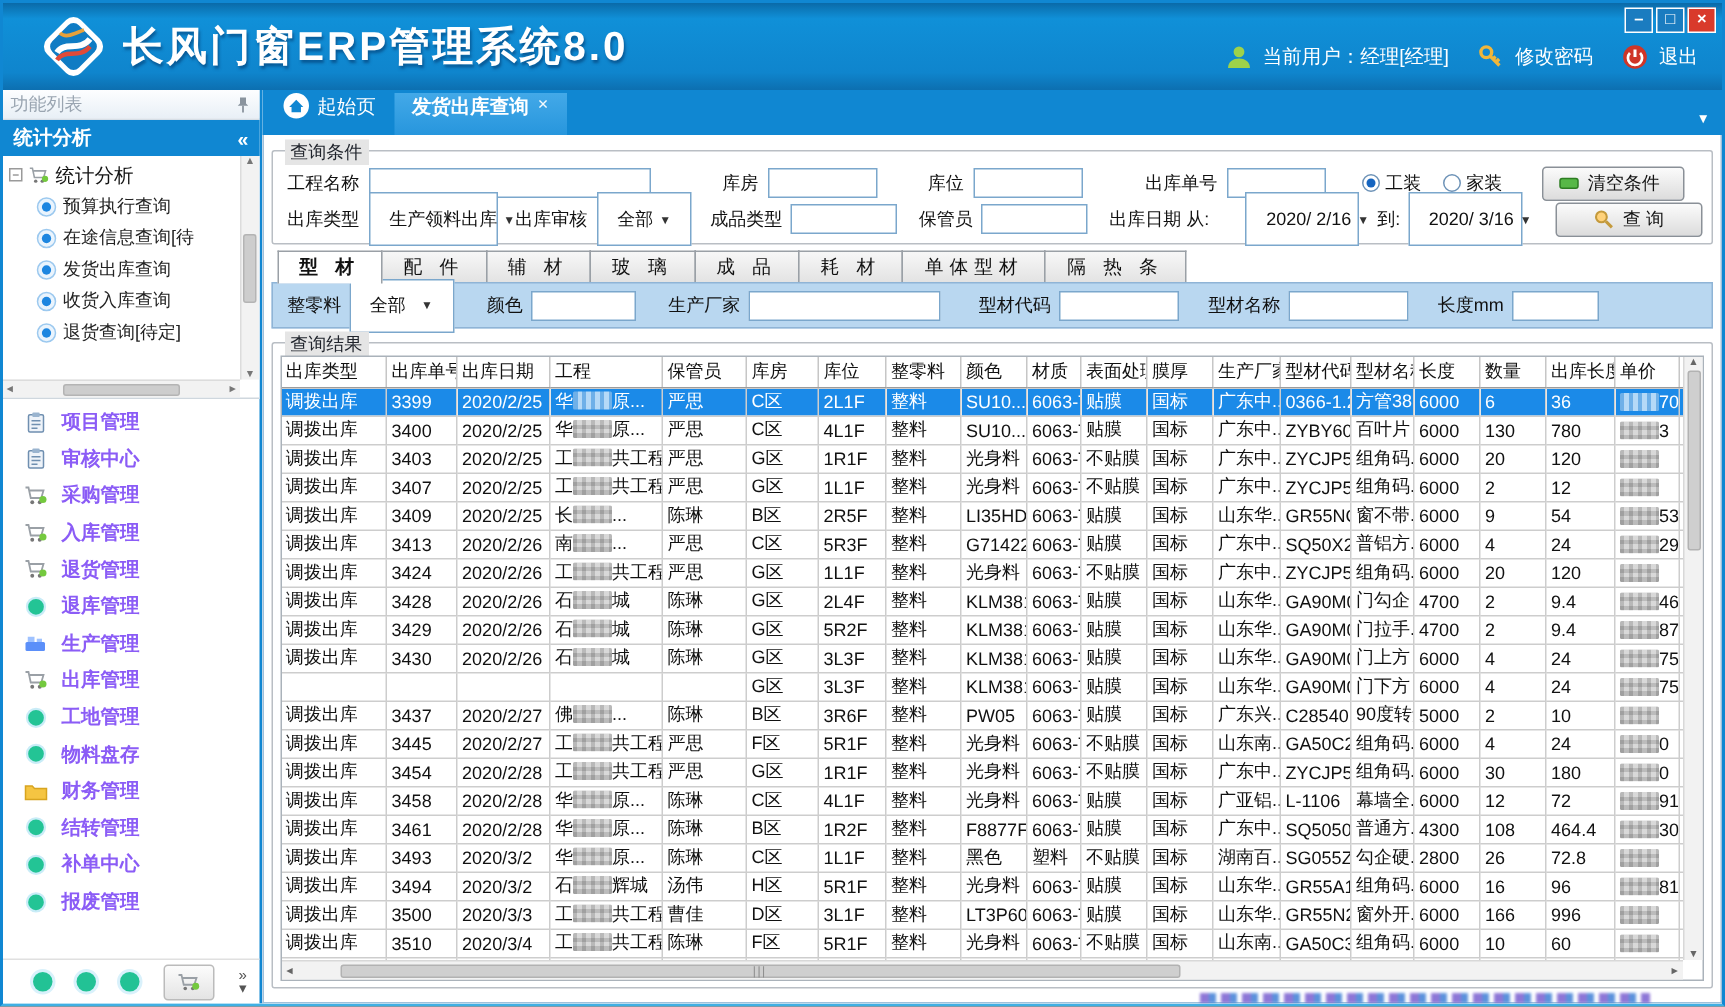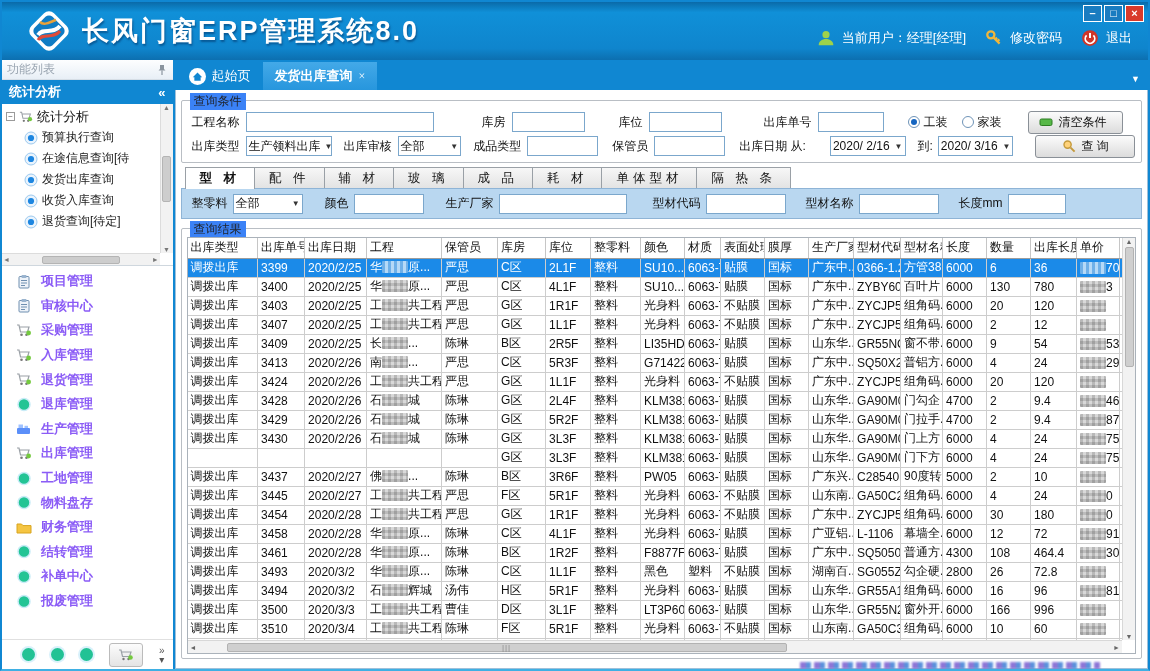--- a/index.html
+++ b/index.html
@@ -53,37 +53,37 @@
   .menu-item .micon svg{width:16px;height:15px;}
   .menu-item .mlabel{font-weight:bold;font-size:13px;color:#8b5cf6;}
   .side-toolbar{flex:0 0 30px;border-top:1px solid #e0e0e0;display:flex;align-items:center;gap:16px;padding:0 8px 0 20px;}
   .side-toolbar .dot{width:13px;height:13px;border-radius:50%;background:#22c295;box-shadow:0 0 0 2px #d9f1fb;}
   .side-toolbar .cartbtn{width:34px;height:24px;border:1px solid #bbb;border-radius:3px;
     background:linear-gradient(#fcfcfc,#e4e4e4);display:flex;align-items:center;justify-content:center;cursor:pointer;}
   .side-toolbar .more{margin-left:auto;color:#555;font-size:10px;line-height:9px;text-align:center;cursor:pointer;}
   
   .main{flex:1;display:flex;flex-direction:column;min-width:0;position:relative;background:#eef3f8;}
   .tabbar{flex:0 0 30px;background:#1087d2;display:flex;align-items:flex-end;padding-left:2px;position:relative;}
-  .tab{height:28px;display:flex;align-items:center;gap:6px;color:#fff;padding:0 12px;font-size:13px;cursor:pointer;font-family:Liberation Serif, serif;}
+  .tab{height:28px;display:flex;gap:6px;color:#fff;padding:0 12px;font-size:13px;cursor:pointer;}
   .tab .homeico{width:17px;height:17px;background:#fff;border-radius:50%;display:flex;align-items:center;justify-content:center;}
   .tab.active{background:linear-gradient(#43a9e8,#2796dd);font-weight:bold;}
   .tab.active .xclose{font-size:12px;font-weight:normal;opacity:.95;cursor:pointer;}
   .tab-dd{position:absolute;right:8px;bottom:6px;color:#fff;font-size:9px;cursor:pointer;}
   .content{flex:1;background:#fff;border:1px solid #9fc0da;border-top:none;margin:0;
     padding:3px 5px 0 5px;display:flex;flex-direction:column;min-height:0;}
   
   .groupbox{position:relative;border:1px solid #b9bec4;border-radius:2px;}
-  .gb-title{position:absolute;top:-8px;left:8px;background:#3b82f6;padding:0 4px;font-size:12px;color:#20242c;}
+  .gb-title{position:absolute;top:-8px;left:8px;background:#e5e5e5;padding:0 4px;font-size:12px;color:#20242c;}
   
   .gb-query{flex:0 0 60px;margin-top:7px;padding:9px 6px 4px 10px;}
   .qrow{display:flex;align-items:center;height:24px;white-space:nowrap;}
   .qlabel{color:#111;}
   .tinput{height:20px;border:1px solid #7ba7cc;background:#fff;padding:0 3px;font-size:12px;}
-  .combo{height:20px;border:1px solid #7ba7cc;background:#fff;display:flex;align-items:center;
-    padding:0 2px;position:relative;cursor:pointer;}
+  .combo{height:36px;border:1px solid #7ba7cc;background:#fff;display:flex;align-items:center;
+    padding:0 13px;position:relative;cursor:pointer;}
   .combo .arrow{margin-left:auto;font-size:8px;color:#333;padding-left:4px;}
   .radio{display:flex;align-items:center;gap:4px;cursor:pointer;}
   .radio .rdot{width:12px;height:12px;border-radius:50%;border:1px solid #6f94b8;background:#fff;position:relative;}
   .radio.checked .rdot::after{content:"";position:absolute;left:2px;top:2px;width:6px;height:6px;border-radius:50%;background:#1565c0;}
   .btn{height:23px;border:1px solid #8a9097;border-radius:3px;background:linear-gradient(#fbfbfb,#dcdcdc);
     display:flex;align-items:center;gap:6px;padding:0 10px;cursor:pointer;font-size:12px;color:#111;}
   .btn svg{width:14px;height:14px;}
   
   .mat-wrap{flex:0 0 52px;margin-top:4px;}
   .mat-tabs{display:flex;height:21px;padding-left:4px;}

